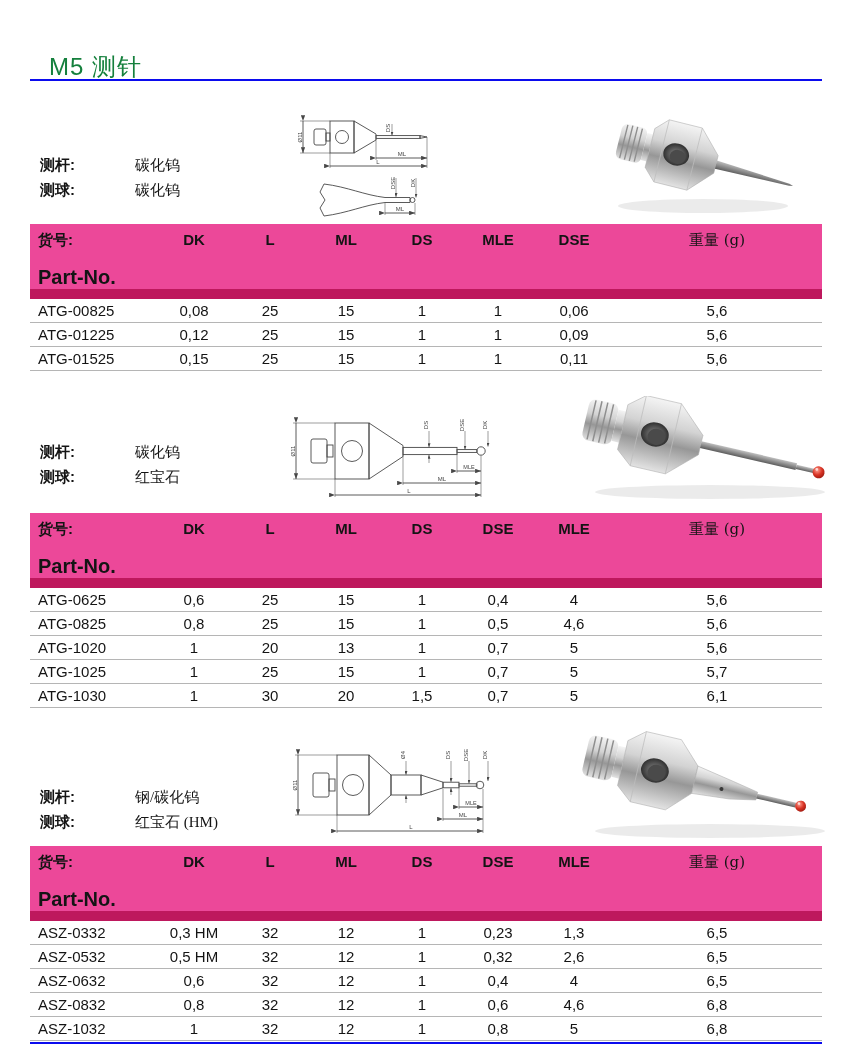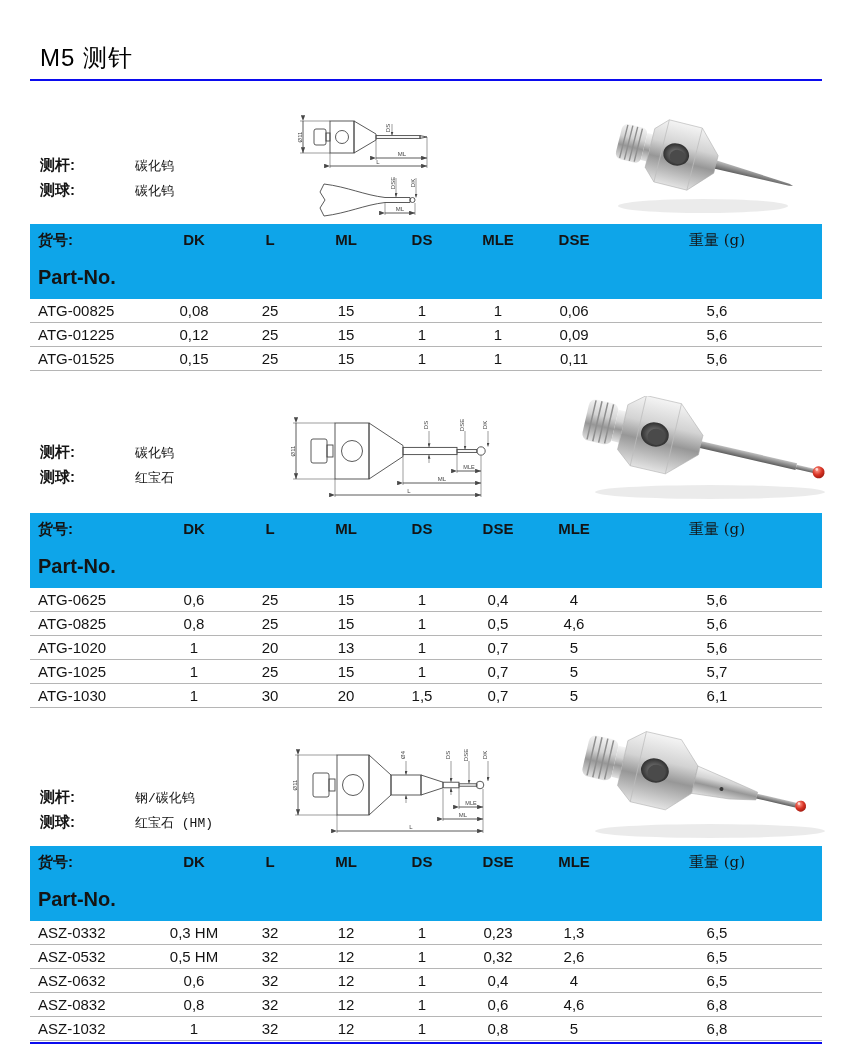--- a/index.html
+++ b/index.html
@@ -1,43 +1,43 @@
 <!DOCTYPE html>
 <html><head>
 <meta charset="utf-8">
 <style>
   html,body{margin:0;padding:0;background:#fff;}
   .page{position:relative;width:862px;height:1058px;background:#ffffff;overflow:hidden;
         font-family:"Liberation Sans",sans-serif;color:#141414;}
 
-  .page-title{position:absolute;left:40px;top:42px;margin:0;font-size:24px;font-weight:500;
-              color:#000000;letter-spacing:1px;}
+  .page-title{position:absolute;left:40px;top:42px;margin:9px;font-size:24px;font-weight:500;
+              color:#15803d;letter-spacing:1px;}
   .rule{position:absolute;left:30px;width:792px;background:#0b0bee;}
   .rule-top{top:79px;height:2px;}
   .rule-bottom{top:1042px;height:2px;}
 
   .materials{position:absolute;width:260px;}
   .mat-row{display:flex;align-items:center;height:25px;}
   .mat-label{width:95px;font-weight:bold;font-size:15px;}
-  .mat-value{font-family:Liberation Mono, monospace;font-size:13px;}
+  .mat-value{font-family:Liberation Serif, serif;font-size:15px;}
   .m1{left:40px;top:153px}.m2{left:40px;top:440px}.m3{left:40px;top:785px}
 
   .drawing,.photo{position:absolute;}
   .d1{left:292px;top:112px}.d2{left:283px;top:403px}.d3{left:285px;top:733px}
   .p1{left:598px;top:110px}.p2{left:560px;top:396px}.p3{left:560px;top:726px}
 
   .dim-text{font-size:6px;fill:#444;font-family:"Liberation Sans",sans-serif;}
   .dim-text-s{font-size:5.5px;fill:#444;font-family:"Liberation Sans",sans-serif;}
   .ln{stroke:#474747;stroke-width:0.9;fill:none;}
   .lnthin{stroke:#5a5a5a;stroke-width:0.6;fill:none;}
 
   table.spec{position:absolute;left:30px;width:792px;border-collapse:collapse;
              table-layout:fixed;font-size:15px;}
   .t1{top:224px}.t2{top:513px}.t3{top:846px}
-  .spec th{background:#0ea5e9;background-clip:padding-box;border-bottom:10px solid #0ea5e9;
+  .spec th{background:#ec4899;background-clip:padding-box;border-bottom:10px solid #be185d;
            font-weight:bold;font-size:15px;text-align:center;vertical-align:top;
            padding:7px 0 0 0;height:45px;}
   .spec th.partcol{text-align:left;padding-left:8px;}
   .partsub{font-weight:bold;font-size:20px;margin-top:16px;}
   .spec th.weightcol{font-family:"DejaVu Serif",serif;font-weight:normal;font-size:15px;}
   .spec td{height:23px;border-bottom:1px solid #b5b5b5;text-align:center;padding:0;}
   .spec td.partno{text-align:left;padding-left:8px;}
 </style>
 </head>
 <body>

